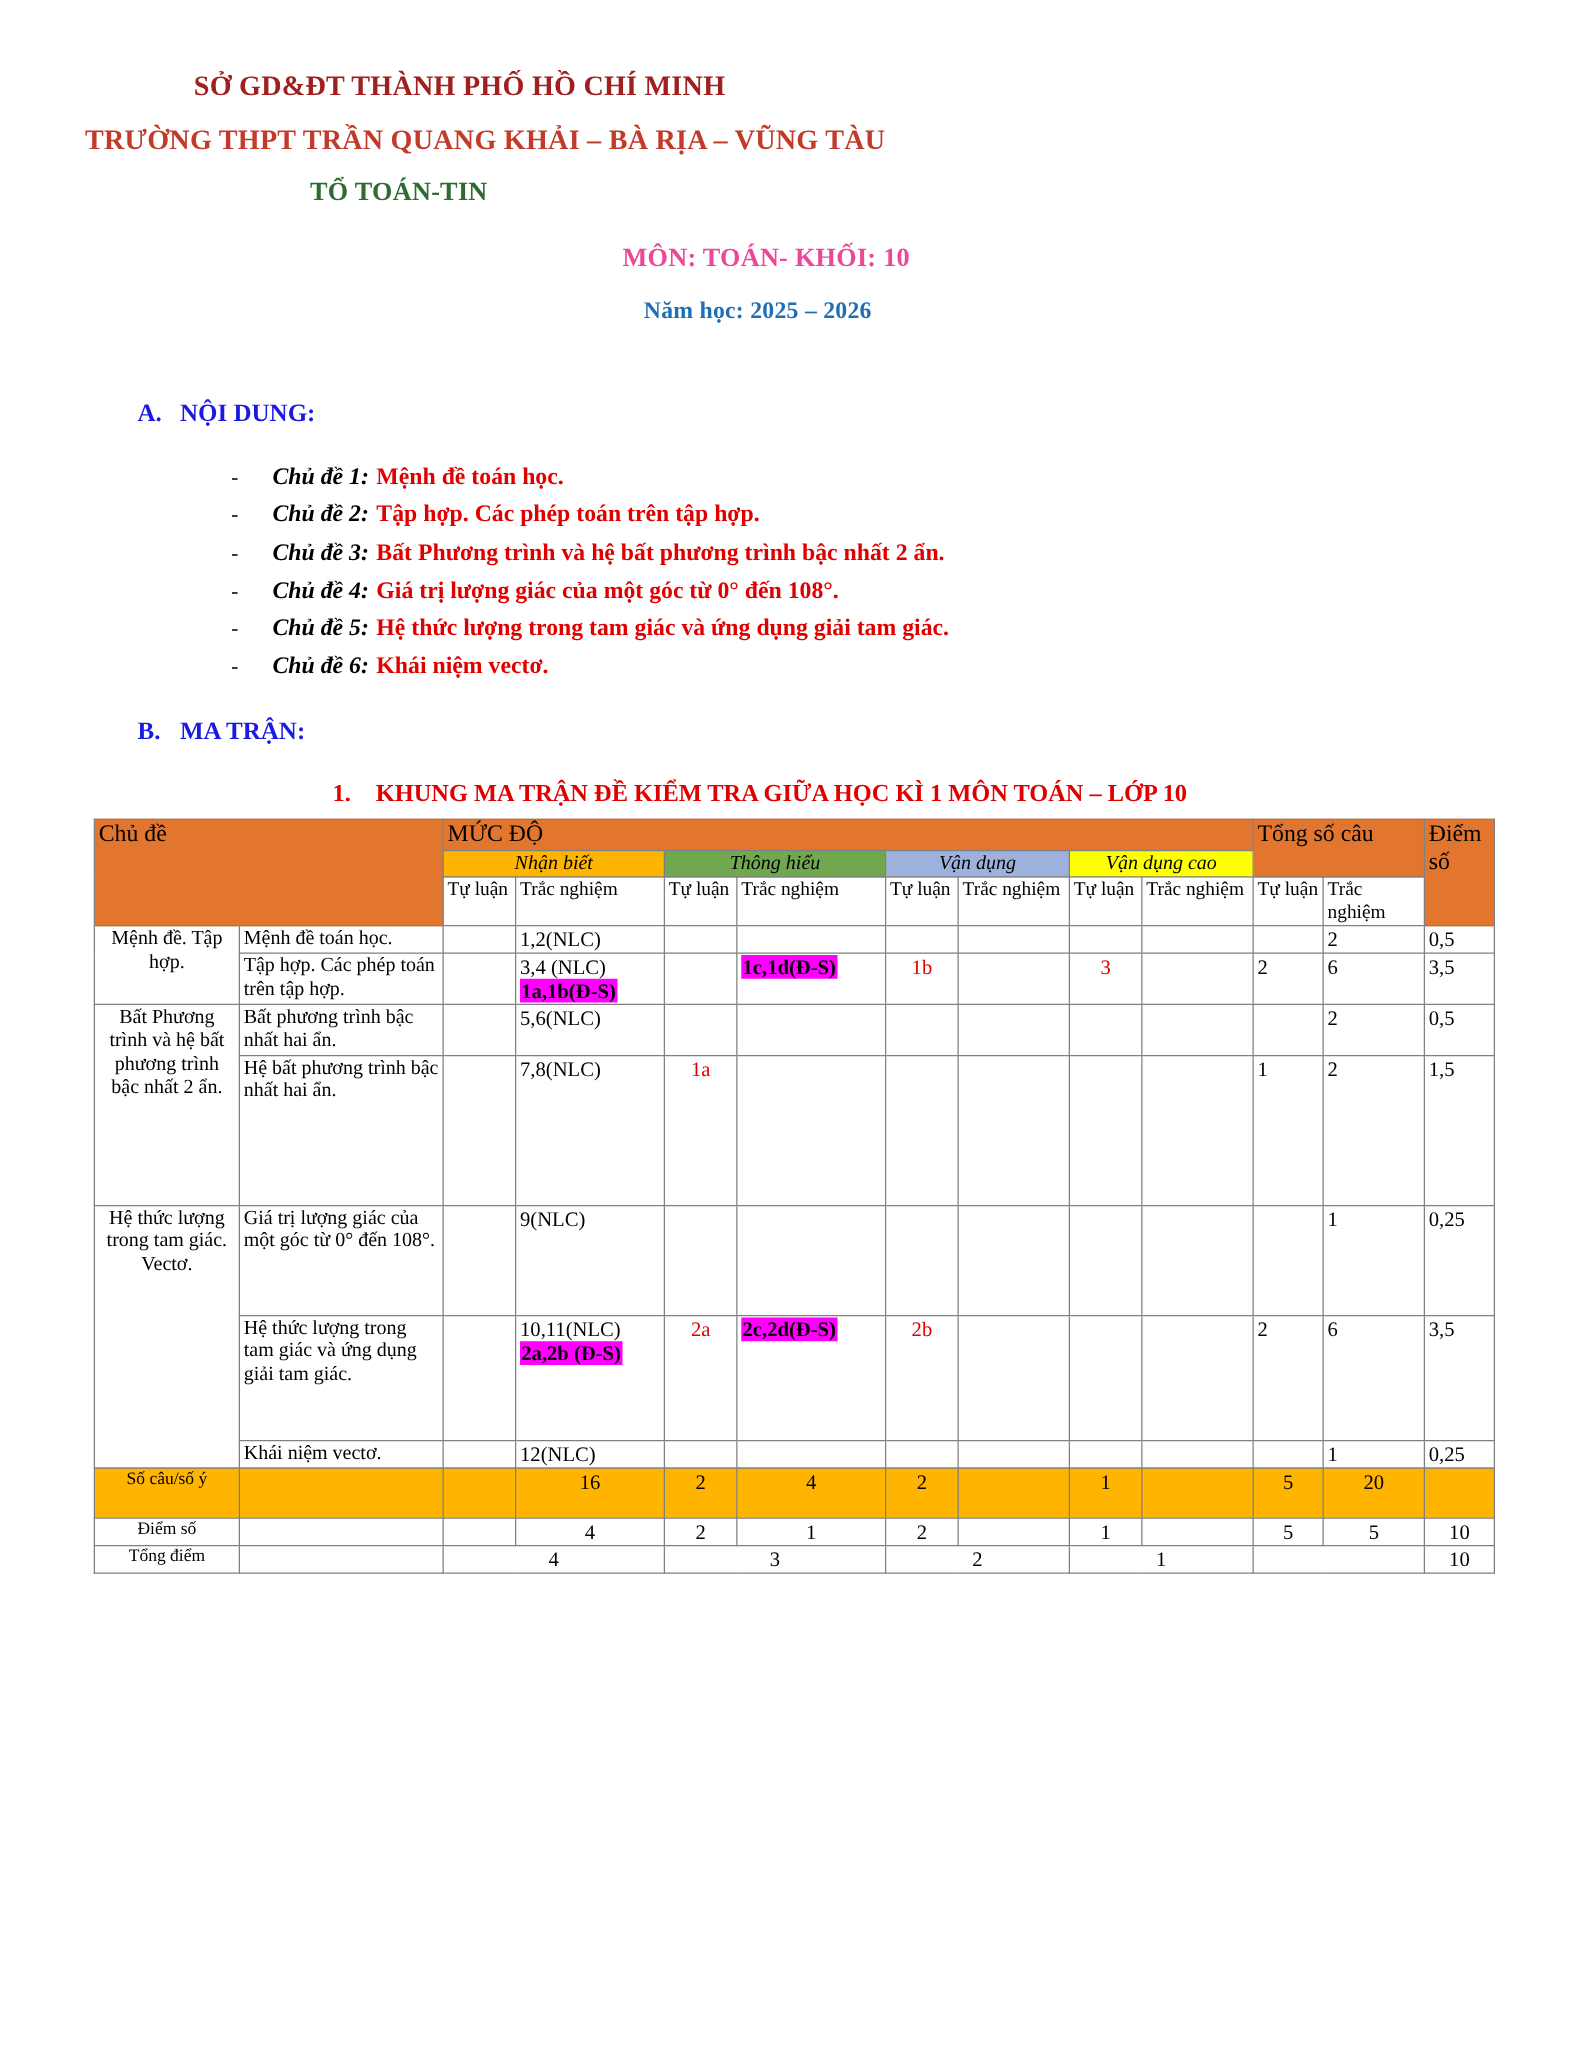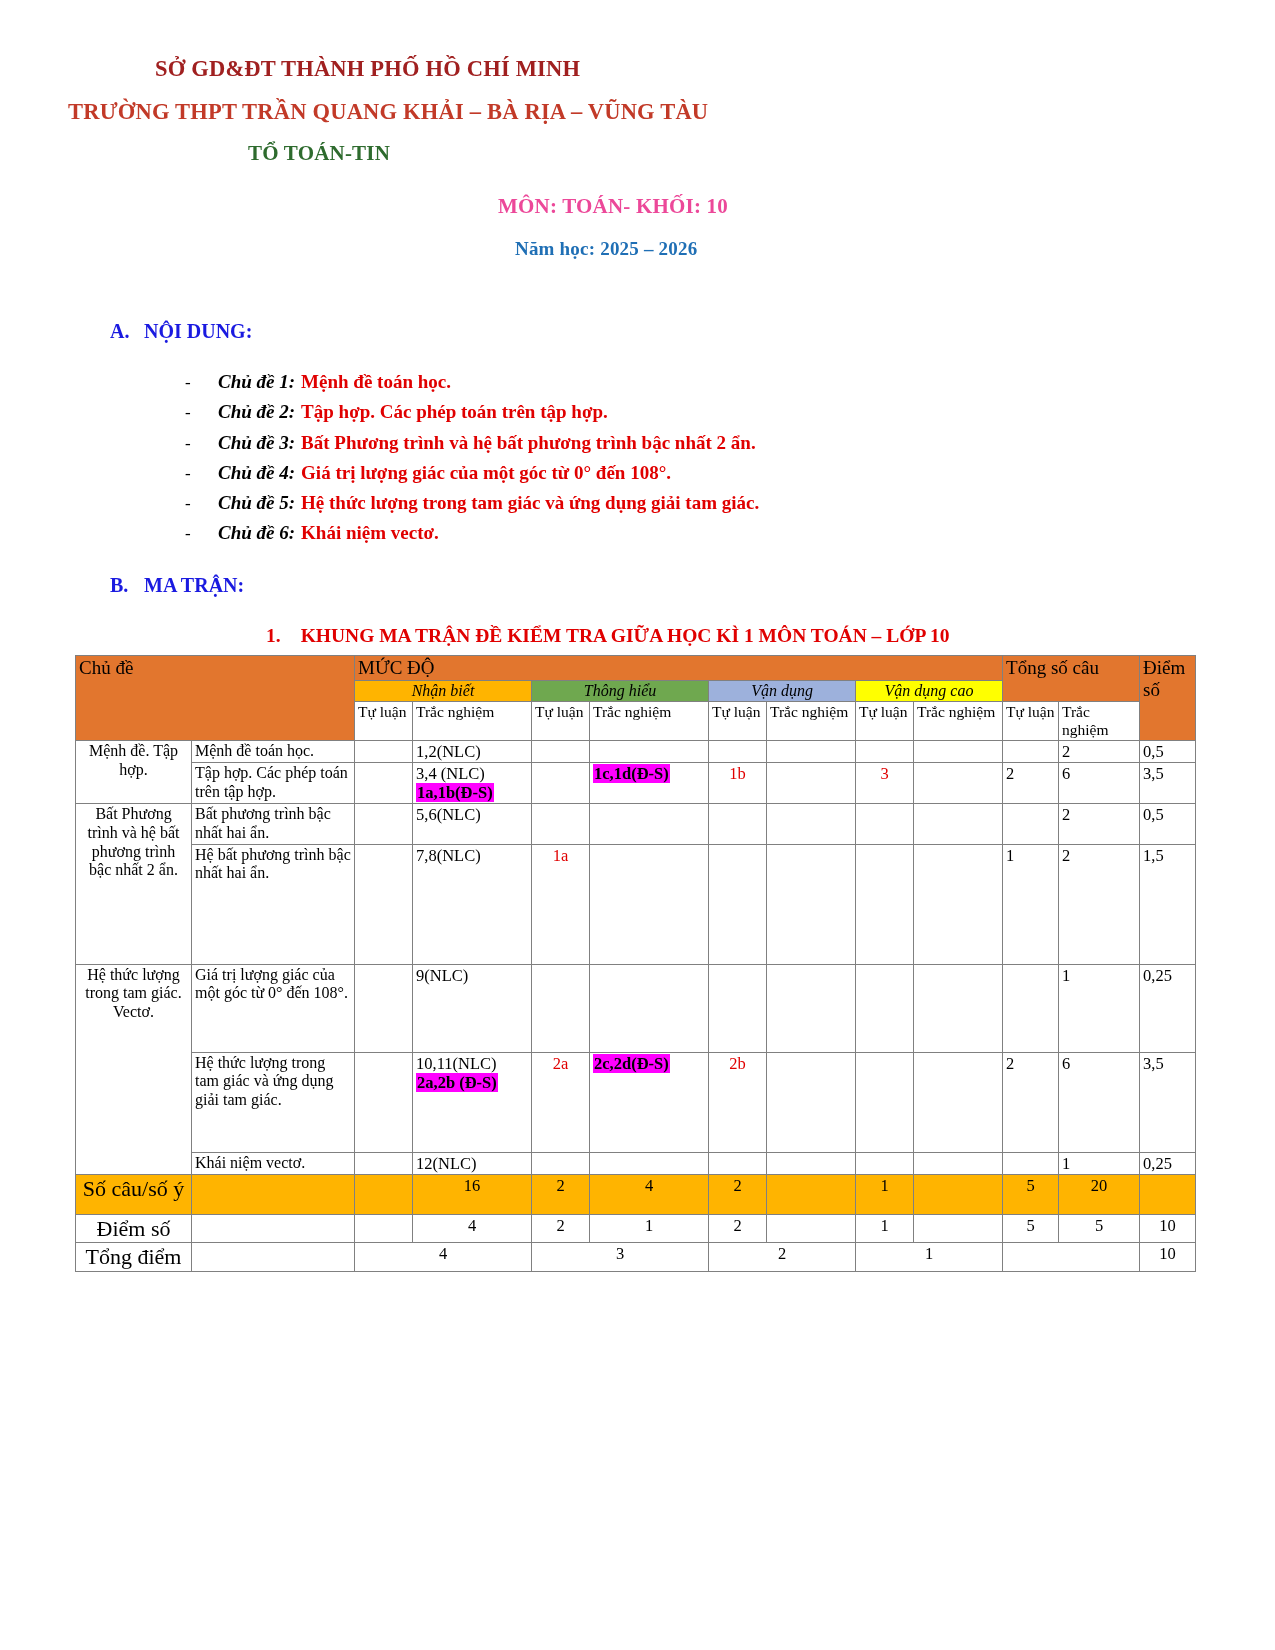--- a/index.html
+++ b/index.html
@@ -188,21 +188,21 @@
   }
   .hl {
     background: #FF00FF;
     font-weight: bold;
     display: inline-block;
     padding: 0 1px;
   }
   .sum-label {
     text-align: center;
     font-weight: bold;
-    font-size: 22px;
+    font-size: 14px;
     vertical-align: middle;
   }
   .sum-val {
     text-align: center;
     font-weight: bold;
     font-size: 16.5px;
     vertical-align: middle;
   }
 </style>
 </head>

